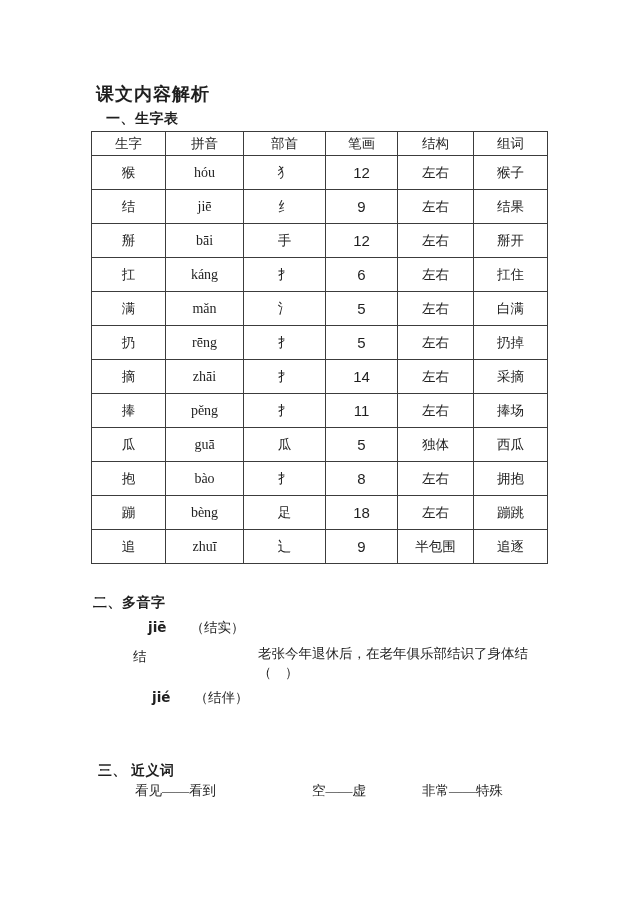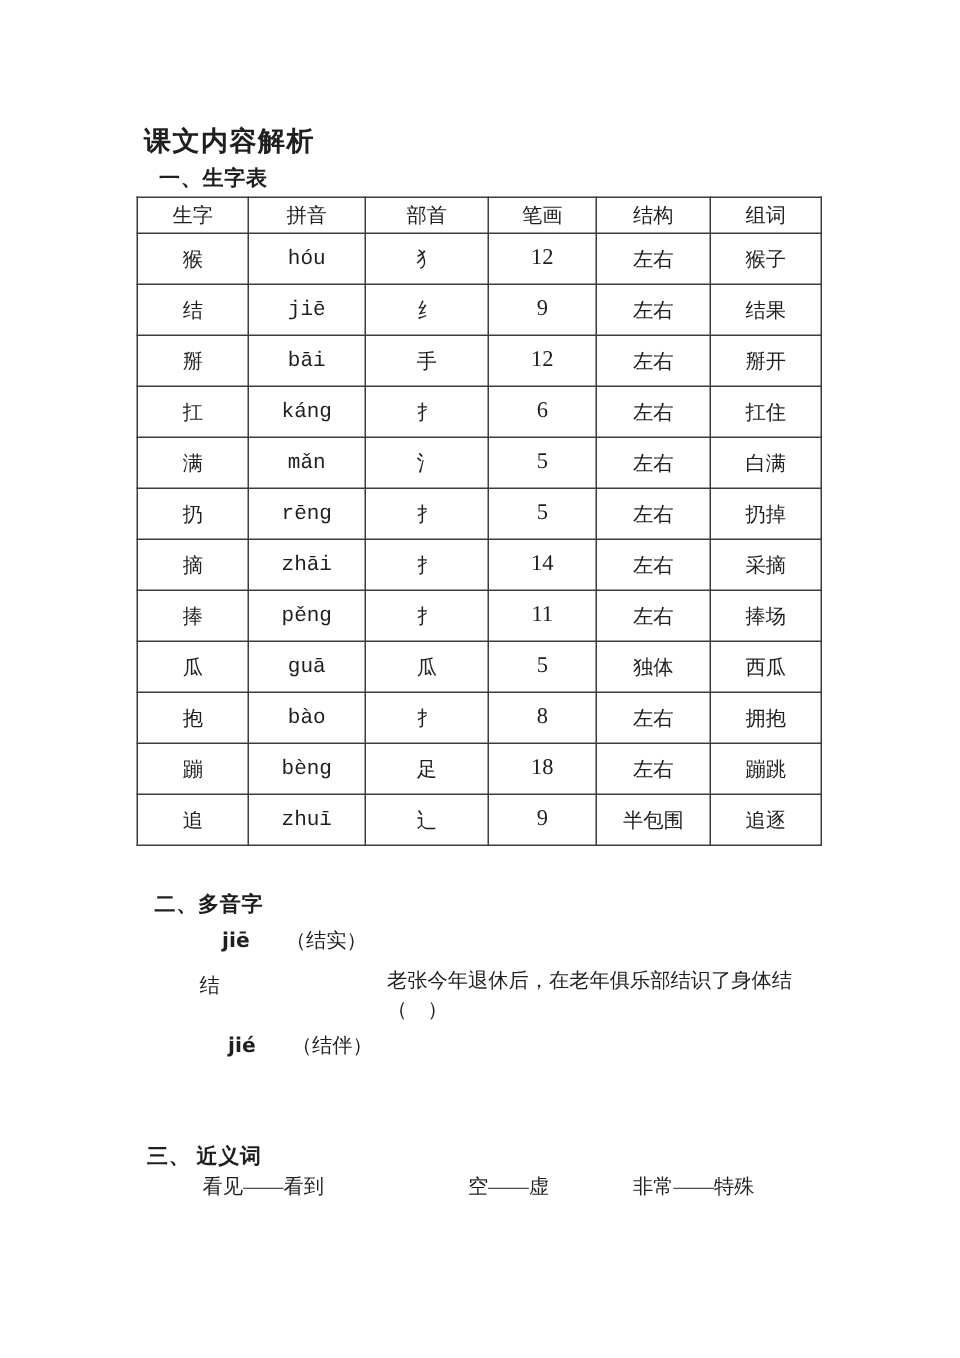--- a/index.html
+++ b/index.html
@@ -11,35 +11,35 @@
   .doc { position:relative; width:640px; height:905px;padding-left:48px; }
 
   .page-title {
     position:absolute; left:96px; top:82px;
     font-size:18px; font-weight:bold; letter-spacing:1px;
   }
   .sec-heading {
     position:absolute; font-size:14px; font-weight:bold; letter-spacing:0.5px;
   }
   .sec1-heading { left:106px; top:110px; }
-  .sec2-heading { left:103px; top:594px; }
+  .sec2-heading { left:93px; top:594px; }
   .sec3-heading { left:98px; top:762px; }
 
   table.char-table {
     position:absolute; left:91px; top:131px;
     border-collapse:collapse; table-layout:fixed; width:456px;
   }
   .char-table th, .char-table td {
     border:1px solid #3c3c3c; text-align:center; vertical-align:middle;
     padding:0; overflow:hidden;
   }
   .char-table th { height:23px; font-weight:normal; font-size:13.5px; }
   .char-table td { height:33px; font-size:13.5px; }
-  .char-table td.col1 { font-family:Liberation Mono, monospace; font-size:14px; }
-  .char-table td.col3 { font-family:Liberation Serif, serif; font-size:15px; }
+  .char-table td.col1 { font-family:Liberation Serif, serif; font-size:14px; }
+  .char-table td.col3 { font-family:Liberation Sans, sans-serif; font-size:15px; }
 
   .poly-top    { position:absolute; left:148px; top:618px; }
   .poly-bottom { position:absolute; left:152px; top:688px; }
   .poly-reading {
     font-family:"DejaVu Sans","Liberation Sans",sans-serif;
     font-weight:bold; font-size:13.5px;
   }
   .poly-word { font-size:13.5px; margin-left:24px; }
   .poly-char { position:absolute; left:133px; top:648px; font-size:13.5px; }
   .poly-sentence {

